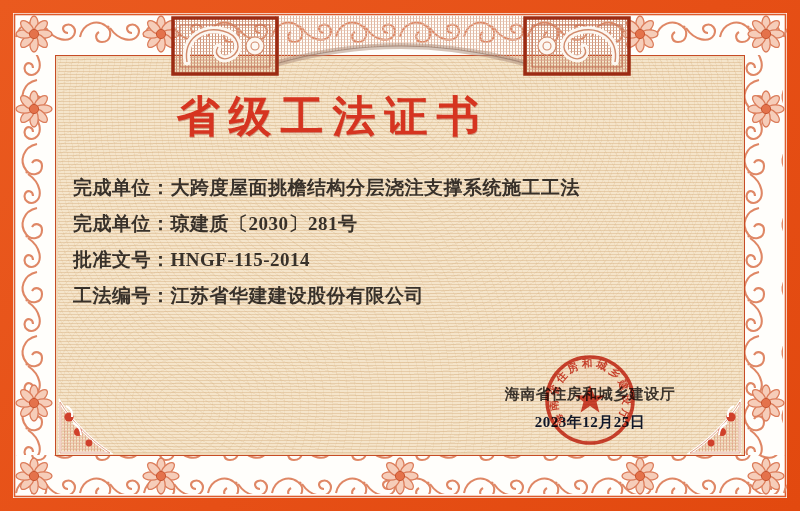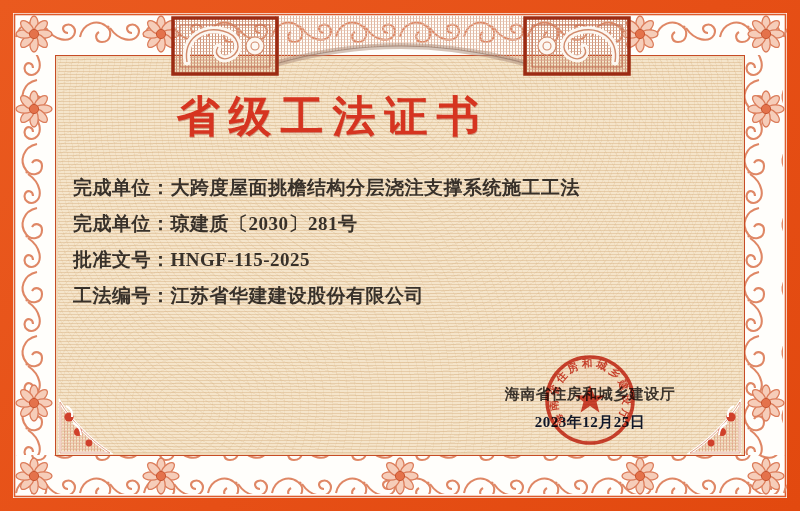--- a/index.html
+++ b/index.html
@@ -133,21 +133,21 @@
   <div class="title">省级工法证书</div>
 
   <div class="fields">
     <div class="field-row">
       <span class="label">完成单位：</span><span class="value">大跨度屋面挑檐结构分层浇注支撑系统施工工法</span>
     </div>
     <div class="field-row">
       <span class="label">完成单位：</span><span class="value">琼建质〔2030〕281号</span>
     </div>
     <div class="field-row">
-      <span class="label">批准文号：</span><span class="value">HNGF-115-2025</span>
+      <span class="label">批准文号：</span><span class="value">HNGF-115-2014</span>
     </div>
     <div class="field-row">
       <span class="label">工法编号：</span><span class="value">江苏省华建建设股份有限公司</span>
     </div>
   </div>
 
   <div class="issuer">海南省住房和城乡建设厅</div>
   <div class="date">2023年12月25日</div>
 
   <svg class="seal" viewBox="0 0 94 94">

